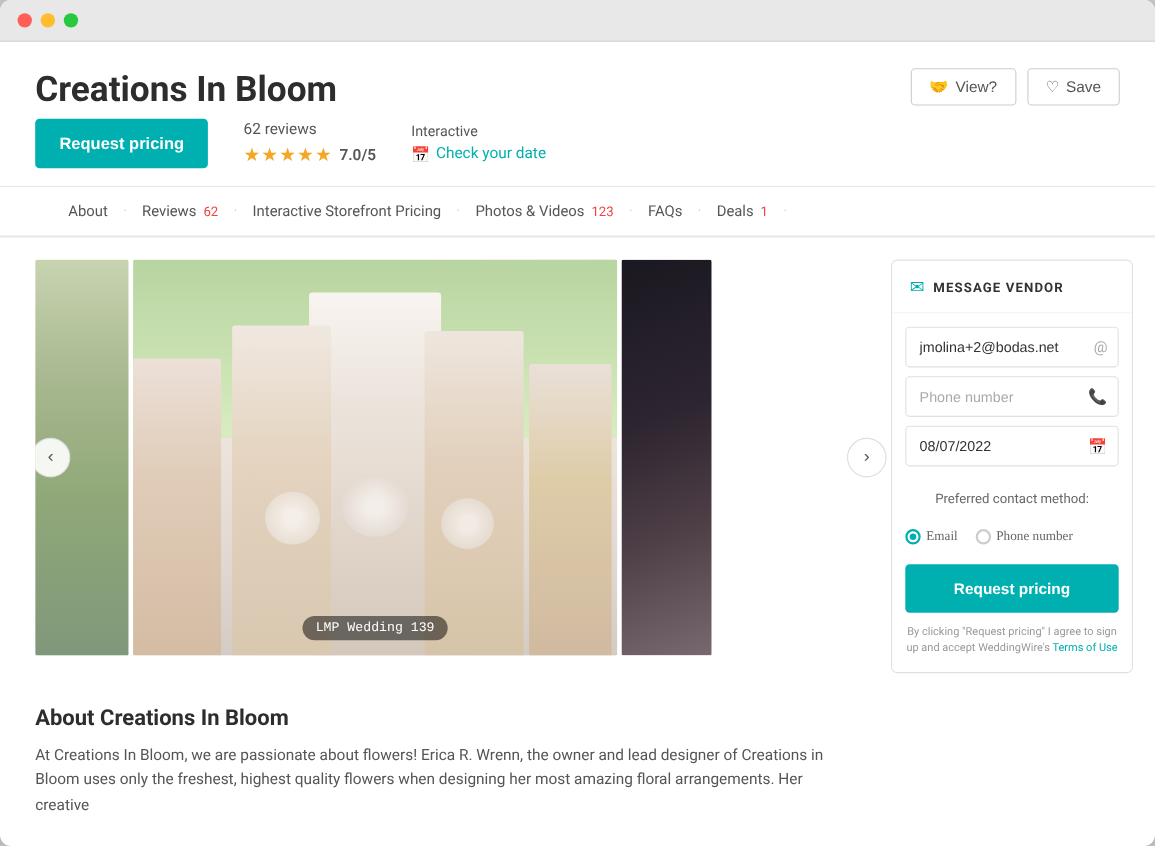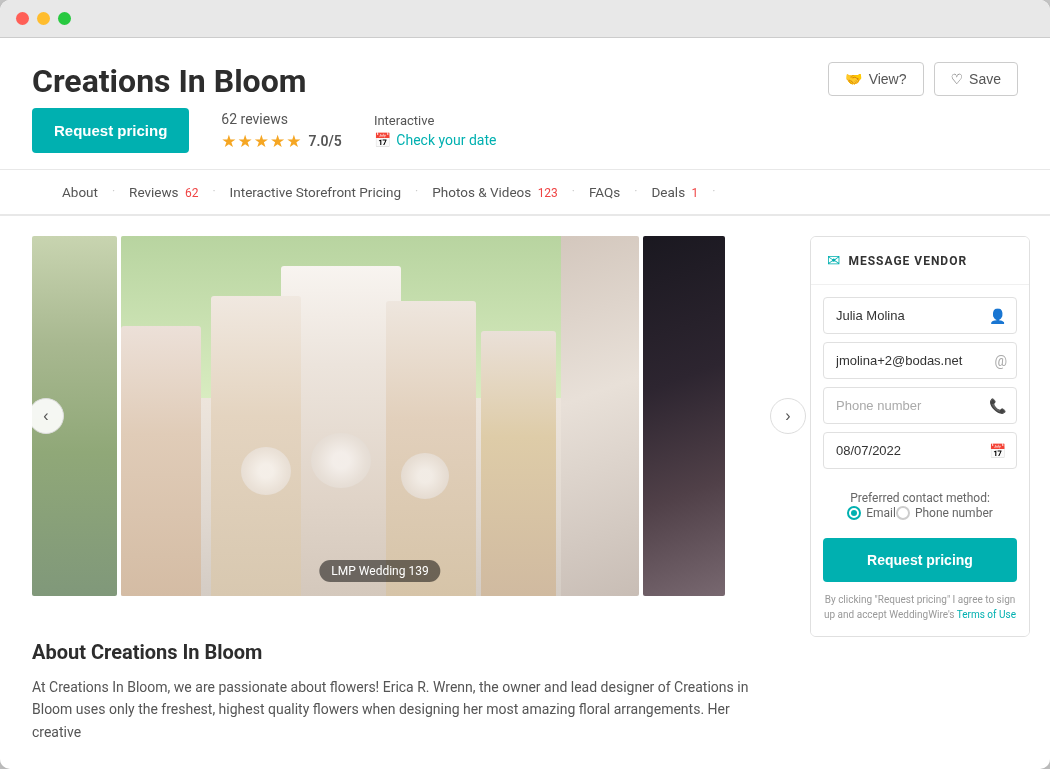--- a/index.html
+++ b/index.html
@@ -187,23 +187,24 @@
       height: 100%;
       border-radius: 2px;
       position: relative;
       overflow: hidden;
     }
     .img-placeholder-left {
       width: 85px;
       background: linear-gradient(135deg, #c8d4b8 0%, #b8c8a8 100%);
     }
     .img-placeholder-main {
-      width: 518px;
+      width: 440px;
       background: linear-gradient(160deg, #f0ece8 0%, #d4c8be 30%, #e8e0d8 60%, #c8bdb5 100%);
       position: relative;
+      font-family: Liberation Mono, monospace;
     }
     .wedding-photo-overlay {
       position: absolute;
       bottom: 14px;
       left: 50%;
       transform: translateX(-50%);
       background: rgba(0,0,0,0.5);
       color: #fff;
       padding: 4px 12px;
       border-radius: 12px;
@@ -323,25 +324,26 @@
     }
     .form-textarea::placeholder { color: #aaa; }
 
     .contact-method {
       padding: 10px 12px;
       font-size: 12px;
       color: #666;
       text-align: center;
       background: #fff;
     }
-    .contact-method-label { margin-bottom: 1px; }
+    .contact-method-label { margin-bottom: 20px; }
     .radio-group {
       display: flex;
-      justify-content: center;
-      align-items: center;
+      gap: 16px;
+      align-items: center;
+      font-family: Liberation Serif, serif;
     }
     .radio-option {
       display: flex;
       align-items: center;
       gap: 5px;
       font-size: 12px;
       cursor: pointer;
     }
     .radio-circle {
       width: 14px;
@@ -519,24 +521,20 @@
       <div class="message-sidebar">
         <div class="message-card">
 
           <div class="message-card-header">
             <span class="message-icon">✉</span>
             <span class="message-title">MESSAGE VENDOR</span>
           </div>
 
           <div class="message-form">
             <div class="input-wrapper">
-              <input type="text" class="form-input" value="Julia Molina" style="">
-              <span class="input-icon">👤</span>
-            </div>
-            <div class="input-wrapper">
               <input type="email" class="form-input" value="jmolina+2@bodas.net" style="">
               <span class="input-icon">@</span>
             </div>
             <div class="input-wrapper">
               <input type="tel" class="form-input" placeholder="Phone number" style="">
               <span class="input-icon">📞</span>
             </div>
             <div class="input-wrapper">
               <input type="text" class="form-input" value="08/07/2022" style="">
               <span class="input-icon">📅</span>

